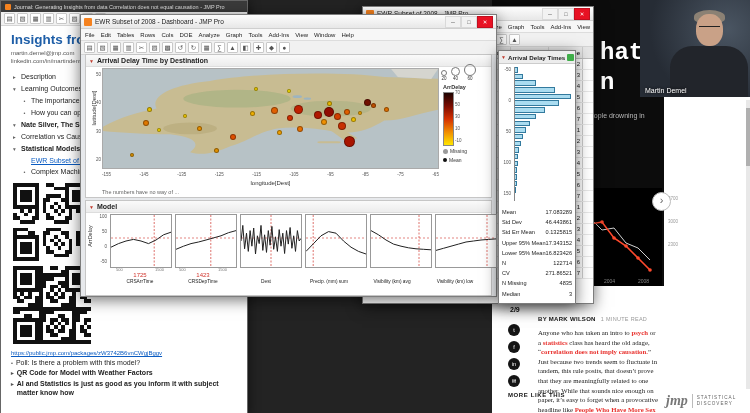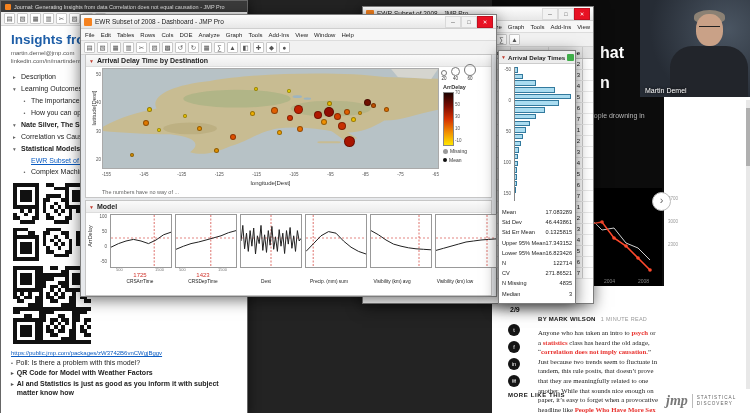--- a/index.html
+++ b/index.html
@@ -98,22 +98,22 @@
   #hist{position:absolute;left:15px;top:16px;right:3px;height:134px;border-left:1px solid #888;}
   .hbar{height:5.5px;margin-bottom:1.2px;background:#aadcf0;border:1px solid #337a9e;border-left:none;box-sizing:border-box;}
   #hist-y{position:absolute;left:1px;top:16px;height:134px;width:12px;}
   #hist-y span{position:absolute;right:1px;font-size:4.5px;color:#555;}
   #dp-stats{position:absolute;left:3px;right:3px;top:156px;}
   .srow{display:flex;justify-content:space-between;font-size:5.6px;line-height:10.2px;color:#222;white-space:nowrap;}
 
   
   #article{left:492px;top:0;width:258px;height:413px;z-index:20;background:#fff;}
   #hero{position:absolute;left:0;top:0;width:172px;height:286px;background:#0c0c0c;}
-  .hl{position:absolute;left:108px;color:#fff;font-family:Liberation Sans, sans-serif;font-weight:bold;
-      font-size:16px;line-height:26px;}
+  .hl{position:absolute;left:108px;color:#fff;font-family:Liberation Mono, monospace;font-weight:bold;
+      font-size:24px;line-height:26px;}
   #hero-sub{position:absolute;left:94px;top:112px;font-size:7px;color:#b9b9b9;}
   #a-chart{position:absolute;left:70px;top:188px;width:100px;height:98px;background:#000;}
   #a-rt{position:absolute;left:176px;top:8px;}
   #a-rt div{font-size:4.5px;color:#999;margin-bottom:18px;}
   #a-next{position:absolute;left:160px;top:192px;width:17px;height:17px;border-radius:50%;background:#fff;
           border:1px solid #bbb;color:#666;font-size:11px;line-height:15px;text-align:center;z-index:5;}
   #a-pag{position:absolute;left:18px;top:306px;font-size:7px;font-weight:bold;color:#111;}
   #a-social{position:absolute;left:16px;top:324px;display:flex;flex-direction:column;gap:5px;}
   .soc{width:12px;height:12px;border-radius:50%;background:#141414;color:#fff;font-size:5.5px;
        display:flex;align-items:center;justify-content:center;}

